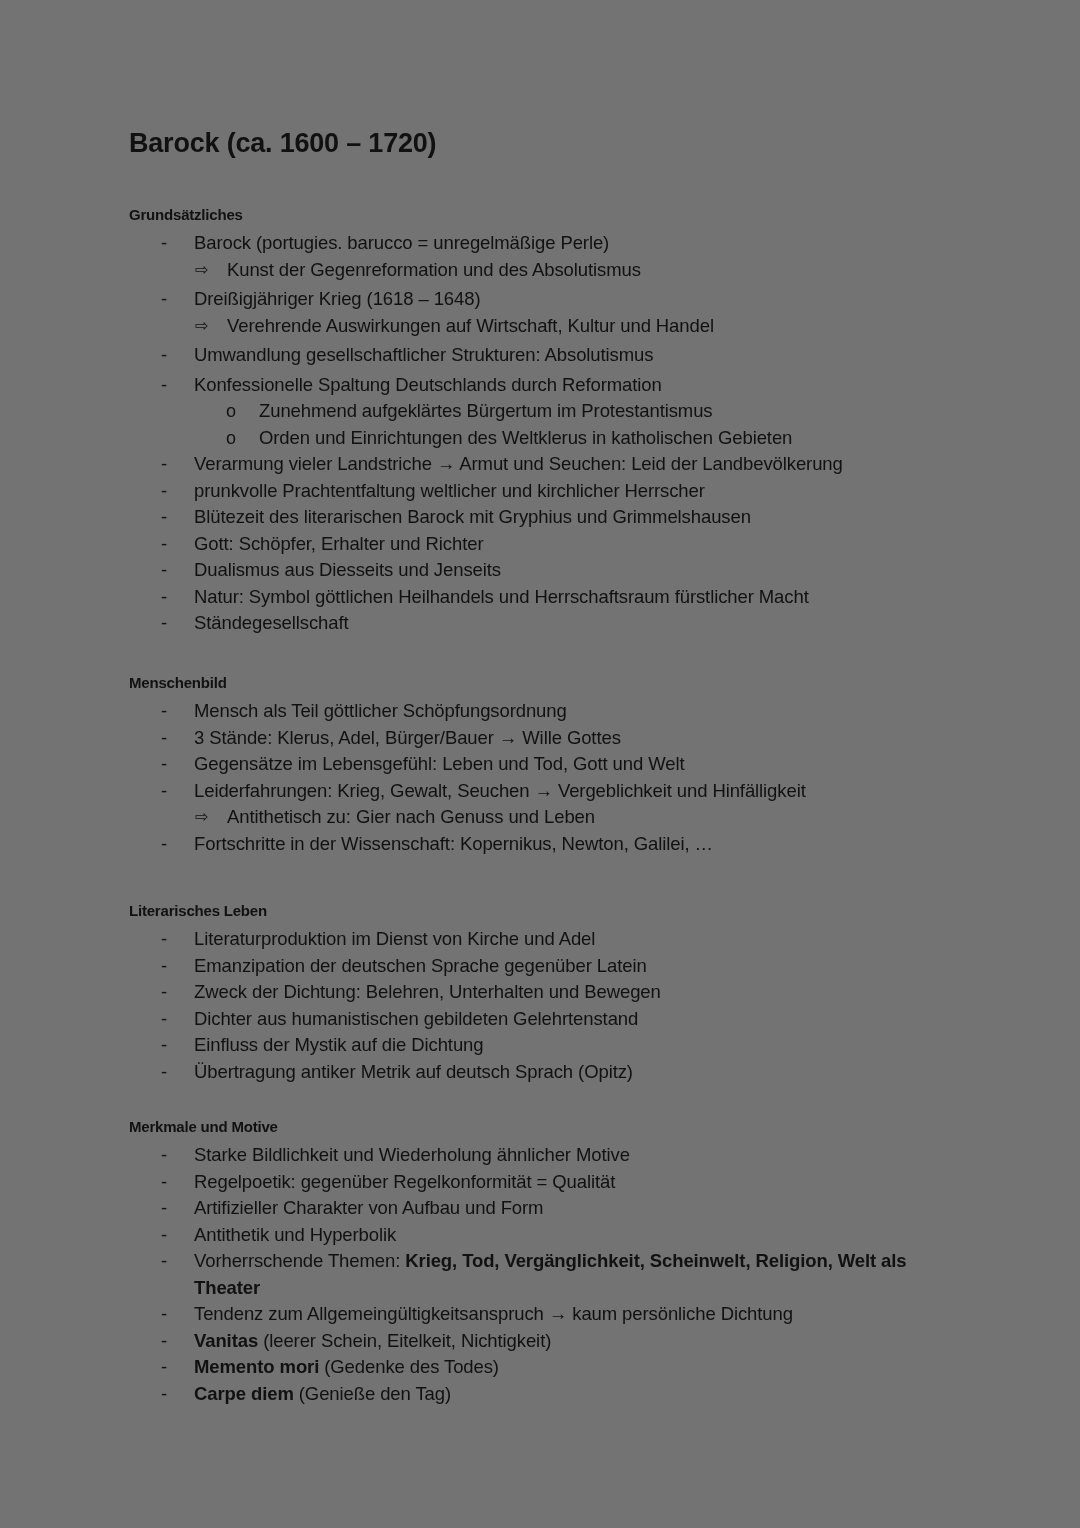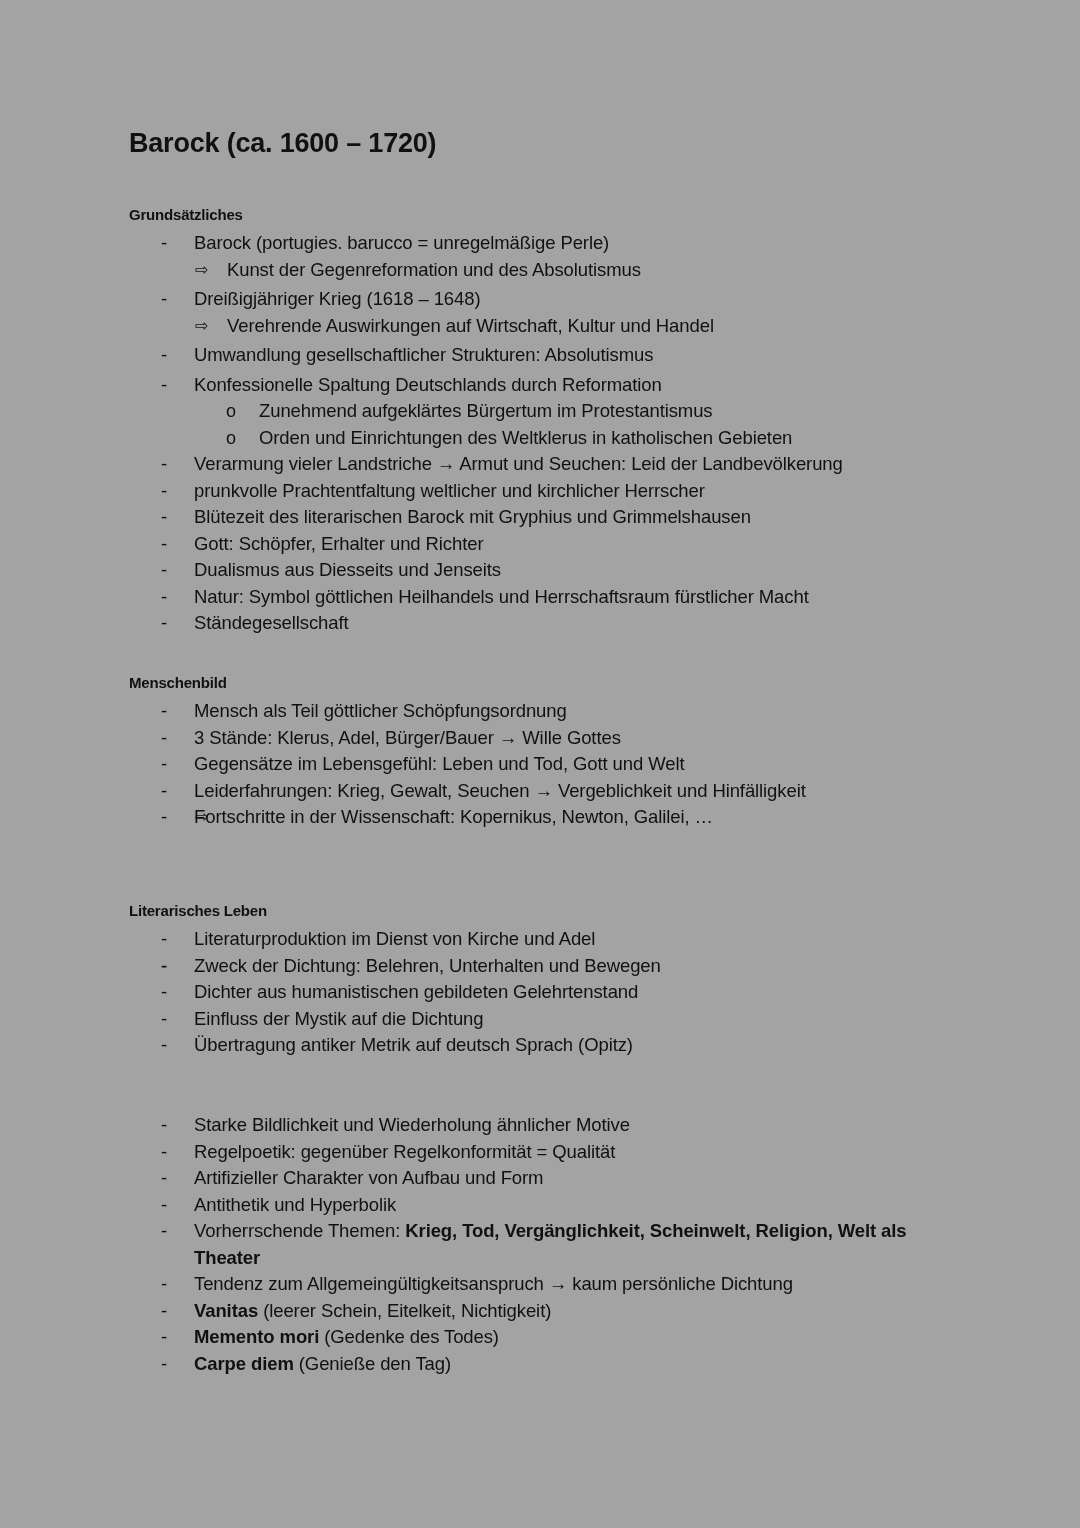--- a/index.html
+++ b/index.html
@@ -1,17 +1,17 @@
 <!DOCTYPE html>
 <html><head>
   <meta charset="utf-8">
   <style>
     html, body { margin: 0; padding: 0; background: #ffffff; }
     body { width: 1080px; height: 1528px; position: relative; overflow: hidden; font-family: "Liberation Sans", sans-serif; color: #111; }
-    .page { position: absolute; left: 0; top: 0; width: 1080px; height: 1528px; background: #a3a3a3; }
+    .page { position: absolute; left: 0; top: 0; width: 1080px; height: 1528px; background: #737373; }
     .title { position: absolute; left: 129px; top: 128px; font-size: 27px; font-weight: bold; letter-spacing: -0.2px; }
     .section { position: absolute; left: 129px; width: 880px; }
     .section h2 { margin: 0; font-size: 15px; font-weight: bold; height: 30px; line-height: 30px; letter-spacing: -0.2px; }
     .item { position: relative; font-size: 18.5px; line-height: 26.5px; padding-left: 65px; letter-spacing: -0.1px; }
     .item .bullet { position: absolute; left: 32px; top: 0; }
     .item.sub { padding-left: 98px; }
     .item.sub .bullet { left: 66px; font-size: 16px; }
     .item.circ { padding-left: 130px; }
     .item.circ .bullet { left: 97px; font-size: 18px; }
     .item.gap { margin-top: 3px; }
@@ -41,35 +41,36 @@
     <div class="item"><span class="bullet">-</span><span>Natur: Symbol göttlichen Heilhandels und Herrschaftsraum fürstlicher Macht</span></div>
     <div class="item"><span class="bullet">-</span><span>Ständegesellschaft</span></div>
   </div>
 
   <div class="section" style="top:668px;">
     <h2>Menschenbild</h2>
     <div class="item"><span class="bullet">-</span><span>Mensch als Teil göttlicher Schöpfungsordnung</span></div>
     <div class="item"><span class="bullet">-</span><span>3 Stände: Klerus, Adel, Bürger/Bauer → Wille Gottes</span></div>
     <div class="item"><span class="bullet">-</span><span>Gegensätze im Lebensgefühl: Leben und Tod, Gott und Welt</span></div>
     <div class="item"><span class="bullet">-</span><span>Leiderfahrungen: Krieg, Gewalt, Seuchen → Vergeblichkeit und Hinfälligkeit</span></div>
-    <div class="item sub"><span class="bullet">⇨</span></div>
+    <div class="item sub"><span class="bullet">⇨</span><span>Antithetisch zu: Gier nach Genuss und Leben</span></div>
     <div class="item"><span class="bullet">-</span><span>Fortschritte in der Wissenschaft: Kopernikus, Newton, Galilei, …</span></div>
   </div>
 
   <div class="section" style="top:890px;margin-top:6px;">
     <h2>Literarisches Leben</h2>
     <div class="item"><span class="bullet">-</span><span>Literaturproduktion im Dienst von Kirche und Adel</span></div>
-    <div class="item"><span class="bullet">-</span></div>
+    <div class="item"><span class="bullet">-</span><span>Emanzipation der deutschen Sprache gegenüber Latein</span></div>
     <div class="item"><span class="bullet">-</span><span>Zweck der Dichtung: Belehren, Unterhalten und Bewegen</span></div>
     <div class="item"><span class="bullet">-</span><span>Dichter aus humanistischen gebildeten Gelehrtenstand</span></div>
     <div class="item"><span class="bullet">-</span><span>Einfluss der Mystik auf die Dichtung</span></div>
     <div class="item"><span class="bullet">-</span><span>Übertragung antiker Metrik auf deutsch Sprach (Opitz)</span></div>
   </div>
 
   <div class="section" style="top:1112px;">
+    <h2>Merkmale und Motive</h2>
     <div class="item"><span class="bullet">-</span><span>Starke Bildlichkeit und Wiederholung ähnlicher Motive</span></div>
     <div class="item"><span class="bullet">-</span><span>Regelpoetik: gegenüber Regelkonformität = Qualität</span></div>
     <div class="item"><span class="bullet">-</span><span>Artifizieller Charakter von Aufbau und Form</span></div>
     <div class="item"><span class="bullet">-</span><span>Antithetik und Hyperbolik</span></div>
     <div class="item" style="padding-right:60px;"><span class="bullet">-</span><span>Vorherrschende Themen: </span><b>Krieg, Tod, Vergänglichkeit, Scheinwelt, Religion, Welt als Theater</b></div>
     <div class="item"><span class="bullet">-</span><span>Tendenz zum Allgemeingültigkeitsanspruch → kaum persönliche Dichtung</span></div>
     <div class="item"><span class="bullet">-</span><b>Vanitas</b><span> (leerer Schein, Eitelkeit, Nichtigkeit)</span></div>
     <div class="item"><span class="bullet">-</span><b>Memento mori</b><span> (Gedenke des Todes)</span></div>
     <div class="item"><span class="bullet">-</span><b>Carpe diem</b><span> (Genieße den Tag)</span></div>
   </div>

